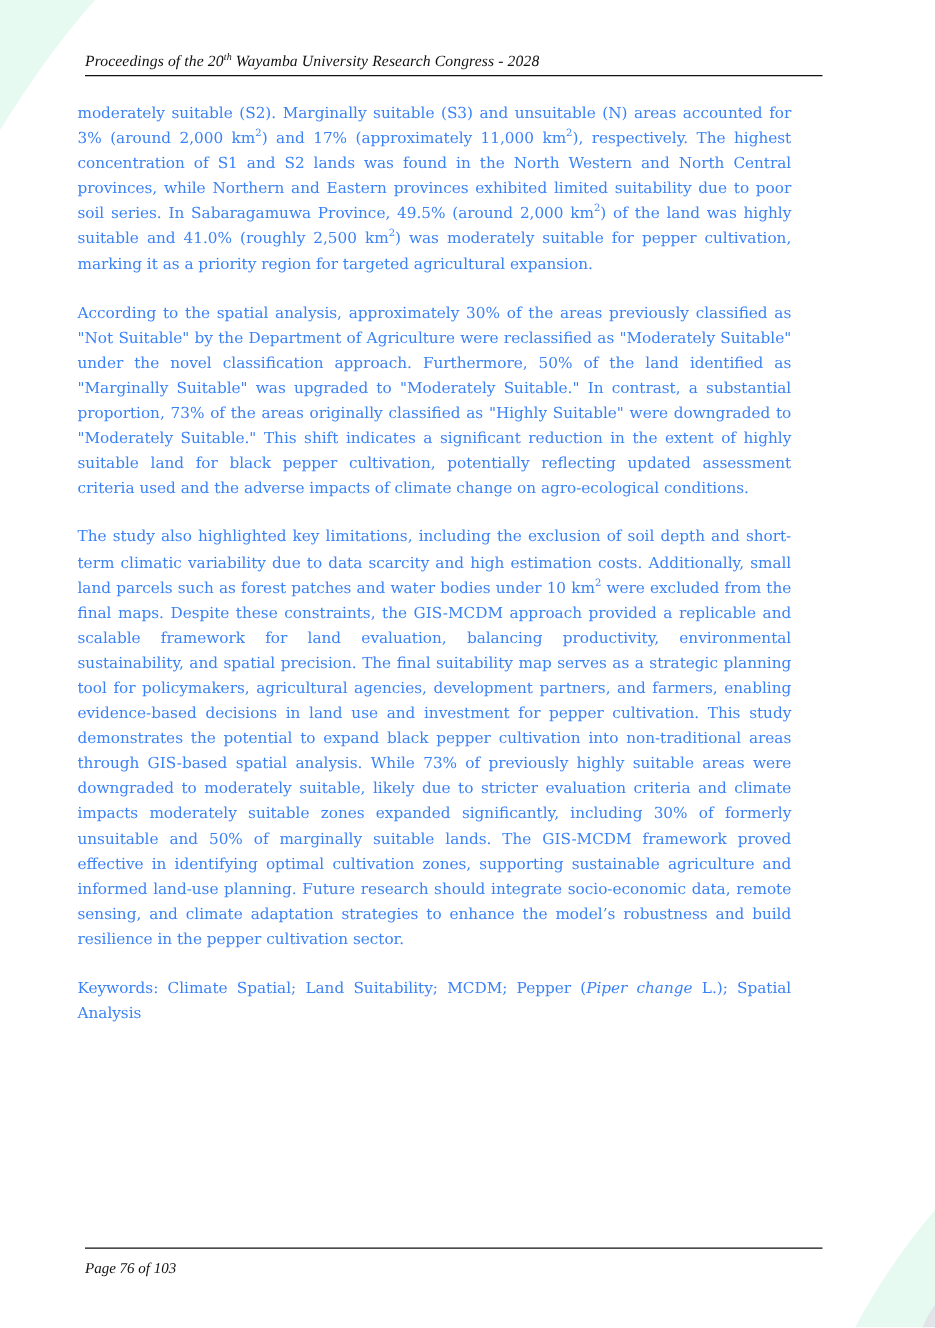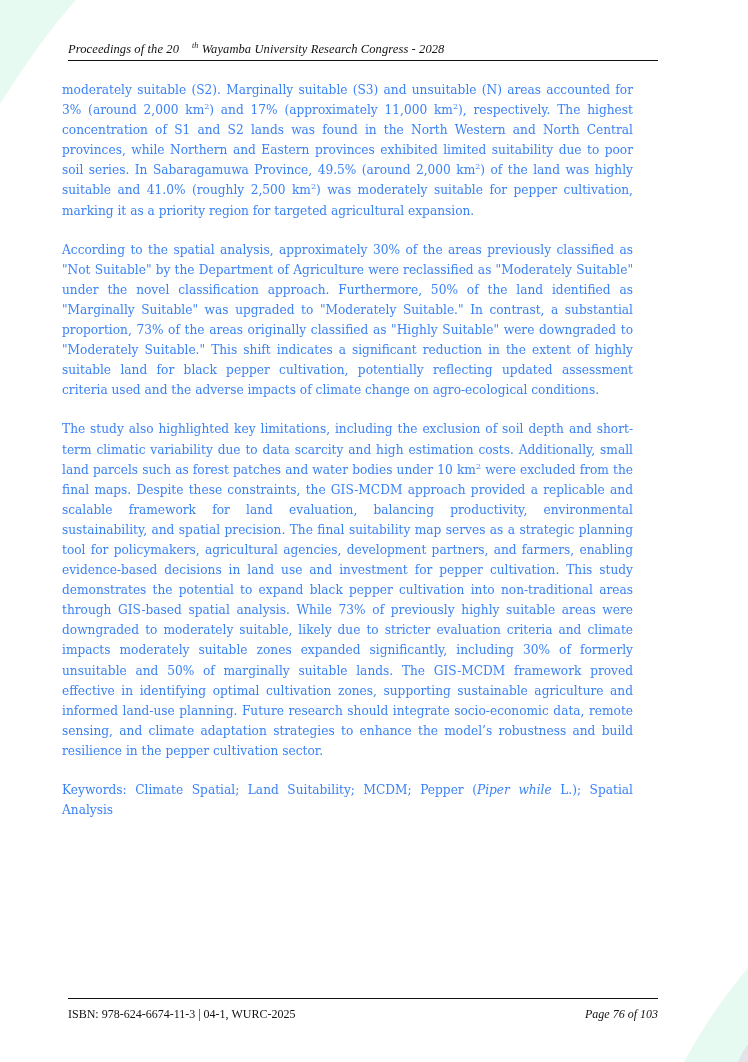--- a/index.html
+++ b/index.html
@@ -21,21 +21,21 @@
       border-bottom: 1.6px solid #111;
       padding-bottom: 3px;
     }
     .header-text {
       font-family: "Liberation Serif", serif;
       font-style: italic;
       font-size: 12.5px;
       color: #111;
       letter-spacing: 0.1px;
     }
-    .header-text sup { font-size: 8px; margin-left: 13px; }
+    .header-text sup { font-size: 8px; }
     .content {
       position: absolute;
       left: 62px;
       top: 80px;
       width: 571px;
       font-family: "DejaVu Serif", serif;
       font-size: 12.2px;
       line-height: 20.1px;
       text-align: justify;
       color: #3b82f6;
@@ -75,19 +75,18 @@
   <span class="header-text"><span>Proceedings of the 20</span><sup>th</sup><span> Wayamba University Research Congress - 2028</span></span>
 </header>
 
 <main class="content">
   <p><span>moderately suitable (S2). Marginally suitable (S3) and unsuitable (N) areas accounted for 3% (around 2,000 km</span><sup class="s">2</sup><span>) and 17% (approximately 11,000 km</span><sup class="s">2</sup><span>), respectively. The highest concentration of S1 and S2 lands was found in the North Western and North Central provinces, while Northern and Eastern provinces exhibited limited suitability due to poor soil series. In Sabaragamuwa Province, 49.5% (around 2,000 km</span><sup class="s">2</sup><span>) of the land was highly suitable and 41.0% (roughly 2,500 km</span><sup class="s">2</sup><span>) was moderately suitable for pepper cultivation, marking it as a priority region for targeted agricultural expansion.</span></p>
 
   <p>According to the spatial analysis, approximately 30% of the areas previously classified as "Not Suitable" by the Department of Agriculture were reclassified as "Moderately Suitable" under the novel classification approach. Furthermore, 50% of the land identified as "Marginally Suitable" was upgraded to "Moderately Suitable." In contrast, a substantial proportion, 73% of the areas originally classified as "Highly Suitable" were downgraded to "Moderately Suitable." This shift indicates a significant reduction in the extent of highly suitable land for black pepper cultivation, potentially reflecting updated assessment criteria used and the adverse impacts of climate change on agro-ecological conditions.</p>
 
   <p><span>The study also highlighted key limitations, including the exclusion of soil depth and short-term climatic variability due to data scarcity and high estimation costs. Additionally, small land parcels such as forest patches and water bodies under 10 km</span><sup class="s">2</sup><span> were excluded from the final maps. Despite these constraints, the GIS-MCDM approach provided a replicable and scalable framework for land evaluation, balancing productivity, environmental sustainability, and spatial precision. The final suitability map serves as a strategic planning tool for policymakers, agricultural agencies, development partners, and farmers, enabling evidence-based decisions in land use and investment for pepper cultivation. This study demonstrates the potential to expand black pepper cultivation into non-traditional areas through GIS-based spatial analysis. While 73% of previously highly suitable areas were downgraded to moderately suitable, likely due to stricter evaluation criteria and climate impacts moderately suitable zones expanded significantly, including 30% of formerly unsuitable and 50% of marginally suitable lands. The GIS-MCDM framework proved effective in identifying optimal cultivation zones, supporting sustainable agriculture and informed land-use planning. Future research should integrate socio-economic data, remote sensing, and climate adaptation strategies to enhance the model’s robustness and build resilience in the pepper cultivation sector.</span></p>
 
-  <p class="last"><span class="kw-label">Keywords:</span><span> Climate Spatial; Land Suitability; MCDM; Pepper (</span><span class="kw-italic">Piper while</span><span> L.); Spatial Analysis</span></p>
+  <p class="last"><span class="kw-label">Keywords:</span><span> Climate Spatial; Land Suitability; MCDM; Pepper (</span><span class="kw-italic">Piper change</span><span> L.); Spatial Analysis</span></p>
 </main>
 
 <footer class="page-footer">
-  <span>ISBN: 978-624-6674-11-3 | 04-1, WURC-2025</span>
   <span class="page-number">Page 76 of 103</span>
 </footer>
 
 </body></html>

